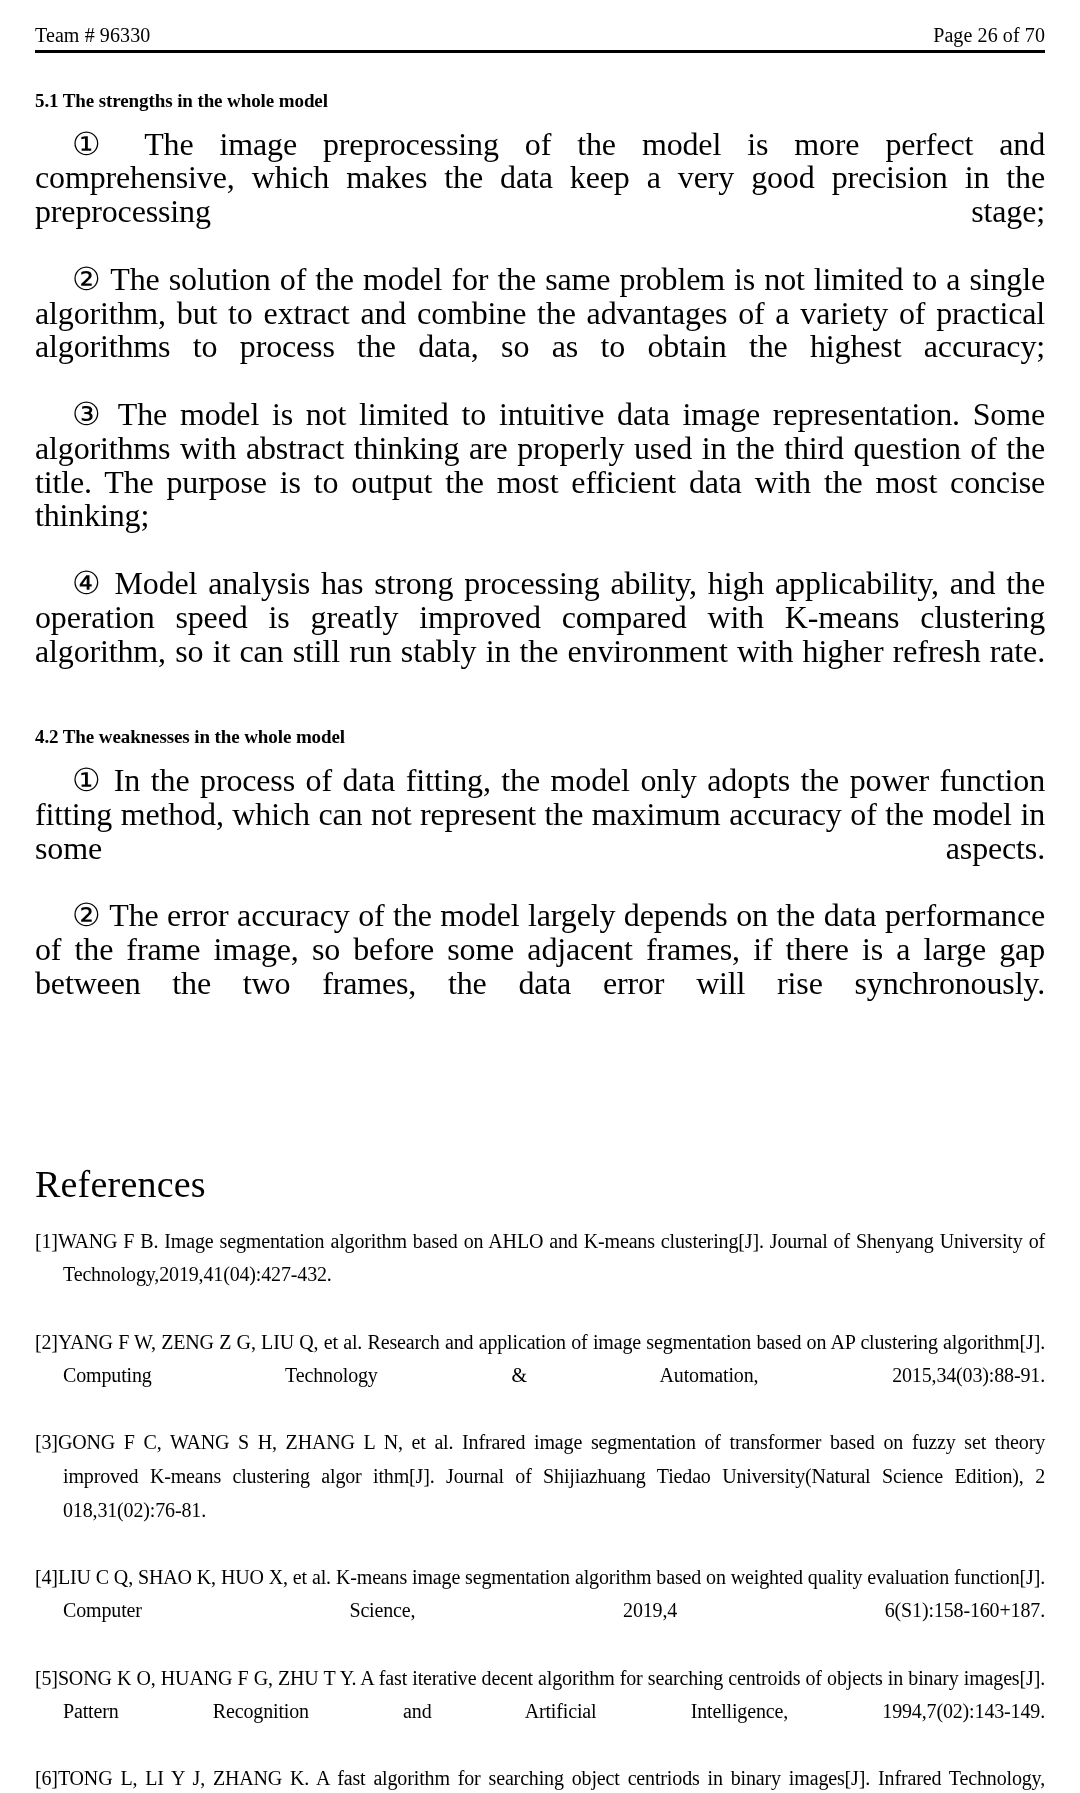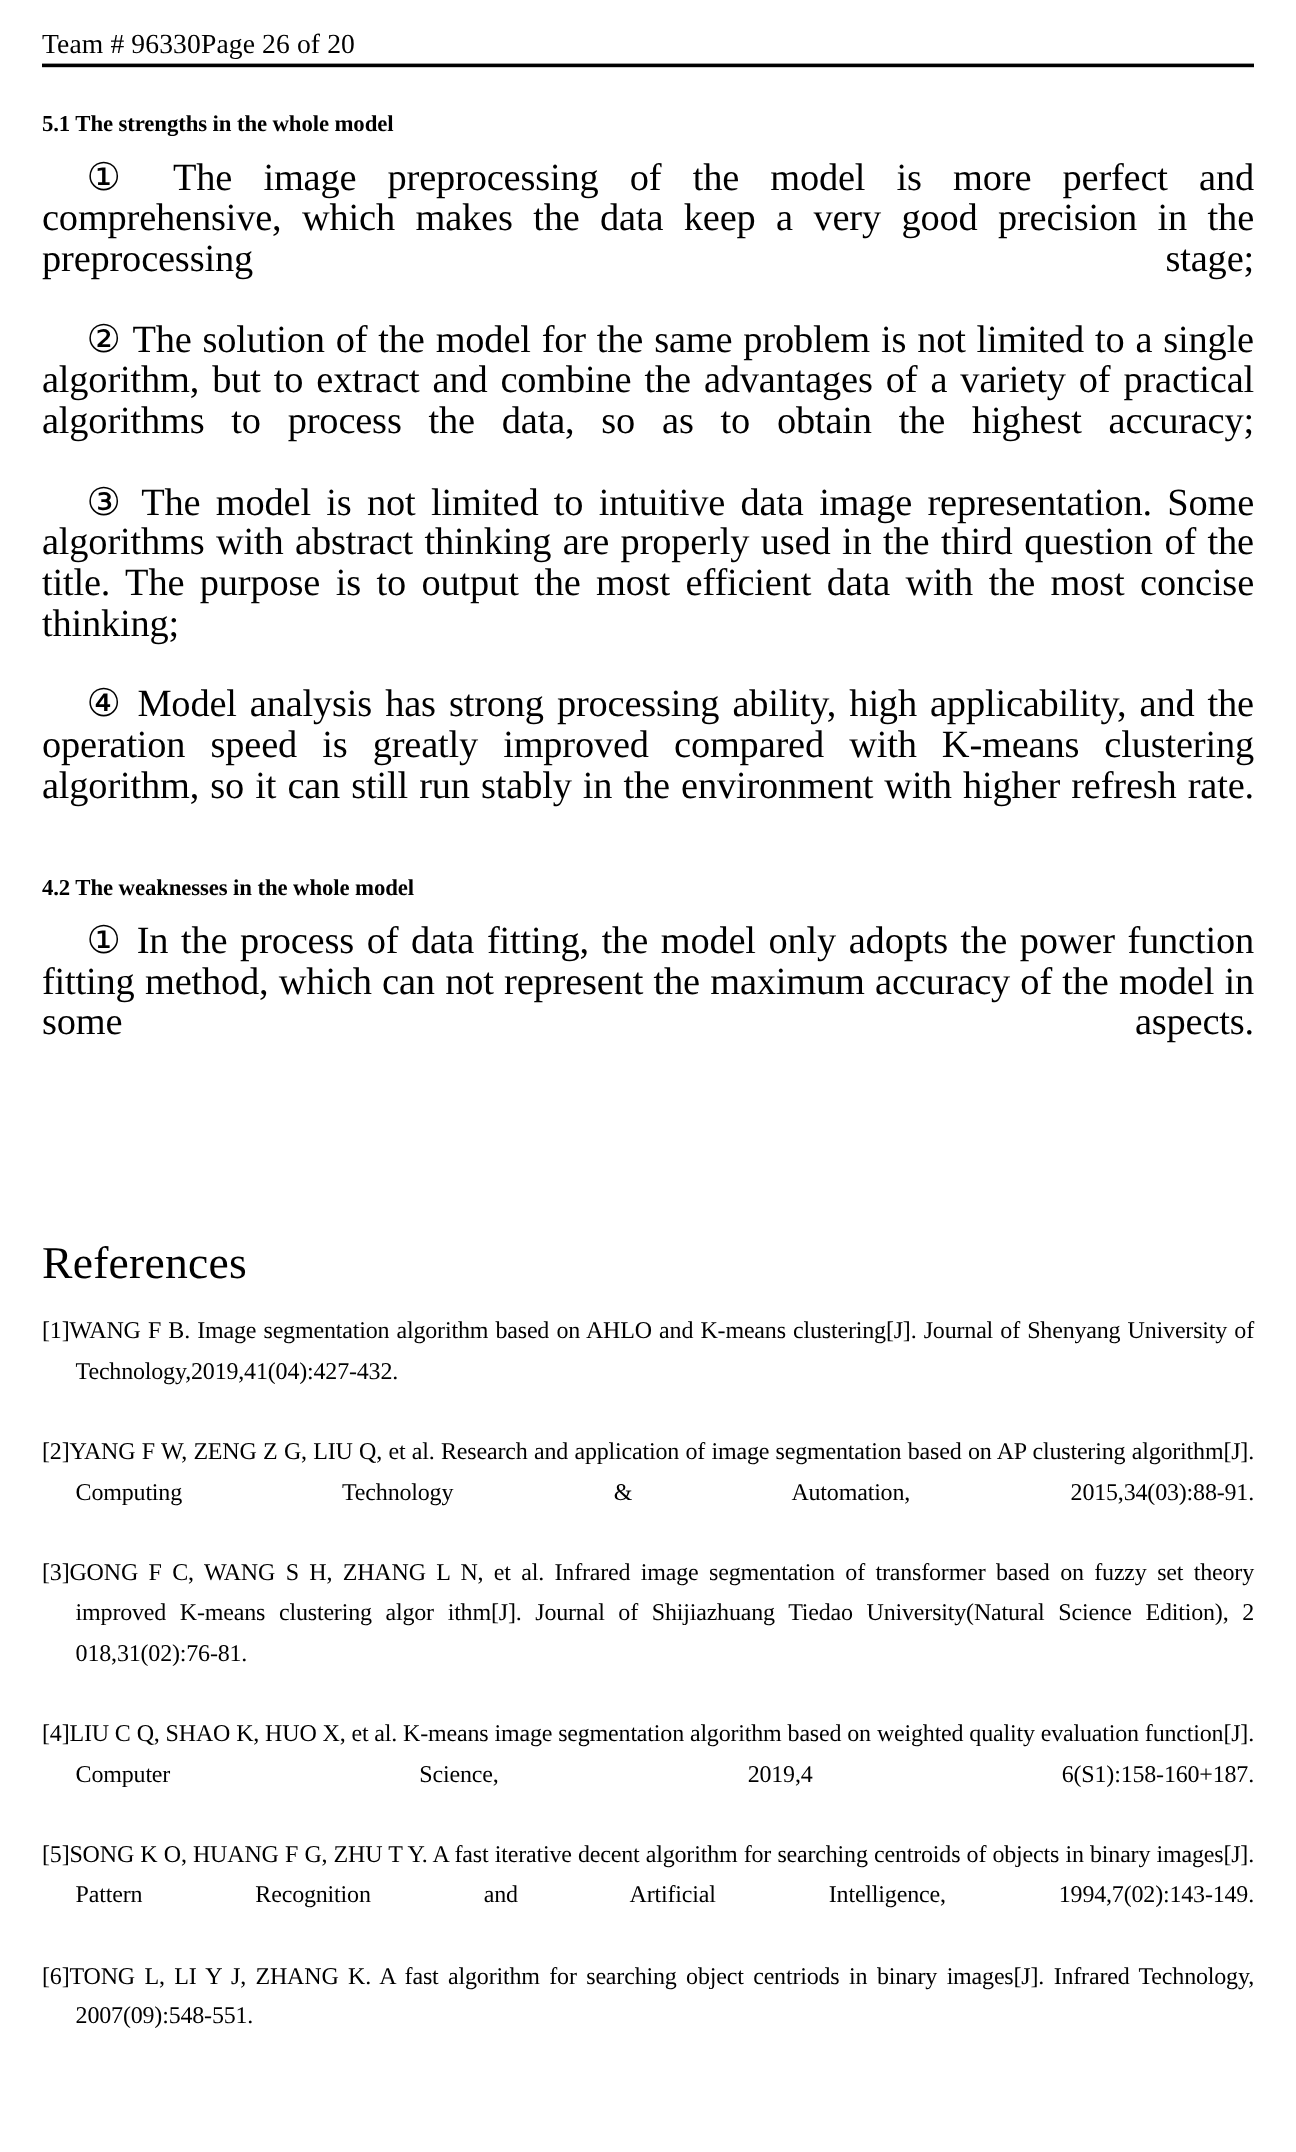--- a/index.html
+++ b/index.html
@@ -20,22 +20,23 @@
     width: 1080px;
     height: 1793px;
     box-sizing: border-box;
     padding: 0 35px;
   }
 
   
   .page-header {
     display: flex;
     align-items: flex-end;
+    justify-content: space-between;
     padding-top: 24px;
-    font-size: 23px;
+    font-size: 20px;
     line-height: 1.15;
     letter-spacing: 0.1px;
   }
   .page-header .team { white-space: nowrap; }
   .page-header .folio { white-space: nowrap; }
   .header-rule {
     margin-top: 3px;
     border: 0;
     border-top: 3px solid #000;
     height: 0;
@@ -106,36 +107,37 @@
     width: 100%;
   }
 </style>
 </head>
 <body>
 
 <div class="page">
 
   <div class="page-header">
     <span class="team">Team # 96330</span>
-    <span class="folio">Page 26 of 20</span>
+    <span class="folio">Page 26 of 70</span>
   </div>
   <hr class="header-rule">
 
   <div class="body-area">
 
     <h2 class="section-heading">5.1 The strengths in the whole model</h2>
 
     <p class="body-par first-of-block">①  The image preprocessing of the model is more perfect and comprehensive, which makes the data keep a very good precision in the preprocessing stage;</p>
     <p class="body-par">②  The solution of the model for the same problem is not limited to a single algorithm, but to extract and combine the advantages of a variety of practical algorithms to process the data, so as to obtain the highest accuracy;</p>
     <p class="body-par">③ The model is not limited to intuitive data image representation. Some algorithms with abstract thinking are properly used in the third question of the title. The purpose is to output the most efficient data with the most concise thinking;</p>
     <p class="body-par">④  Model analysis has strong processing ability, high applicability, and the operation speed is greatly improved compared with K-means clustering algorithm, so it can still run stably in the environment with higher refresh rate.</p>
 
     <h2 class="section-heading second">4.2 The weaknesses in the whole model</h2>
 
     <p class="body-par first-of-block">① In the process of data fitting, the model only adopts the power function fitting method, which can not represent the maximum accuracy of the model in some aspects.</p>
+    <p class="body-par">② The error accuracy of the model largely depends on the data performance of the frame image, so before some adjacent frames, if there is a large gap between the two frames, the data error will rise synchronously.</p>
 
     <div class="pre-ref-gap"></div>
 
     <h1 class="references-heading">References</h1>
 
     <div class="ref-list">
       <div class="ref-item"><span class="ref-num">[1]</span><span>WANG F B. Image segmentation algorithm based on AHLO and K-means clustering[J]. Journal of Shenyang University of Technology,2019,41(04):427-432.</span></div>
       <div class="ref-item"><span class="ref-num">[2]</span><span>YANG F W, ZENG Z G, LIU Q, et al. Research and application of image segmentation based on AP clustering algorithm[J]. Computing Technology &amp; Automation, 2015,34(03):88-91.</span></div>
       <div class="ref-item"><span class="ref-num">[3]</span><span>GONG F C, WANG S H, ZHANG L N, et al. Infrared image segmentation of transformer based on fuzzy set theory improved K-means clustering algor ithm[J]. Journal of Shijiazhuang Tiedao University(Natural Science Edition), 2 018,31(02):76-81.</span></div>
       <div class="ref-item"><span class="ref-num">[4]</span><span>LIU C Q, SHAO K, HUO X, et al. K-means image segmentation algorithm based on weighted quality evaluation function[J]. Computer Science, 2019,4 6(S1):158-160+187.</span></div>

